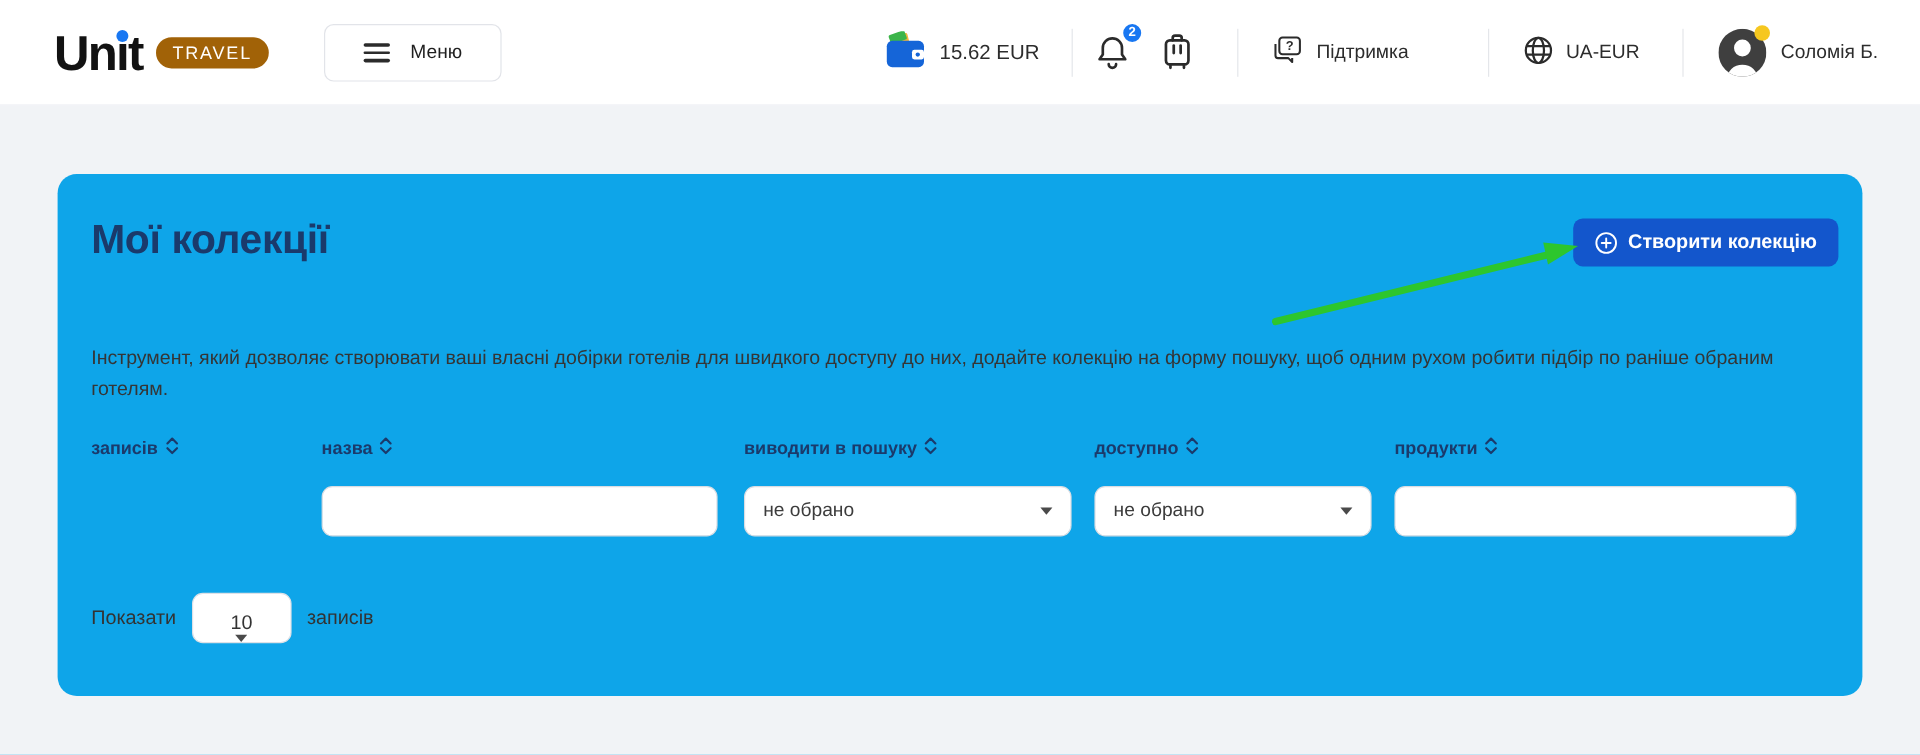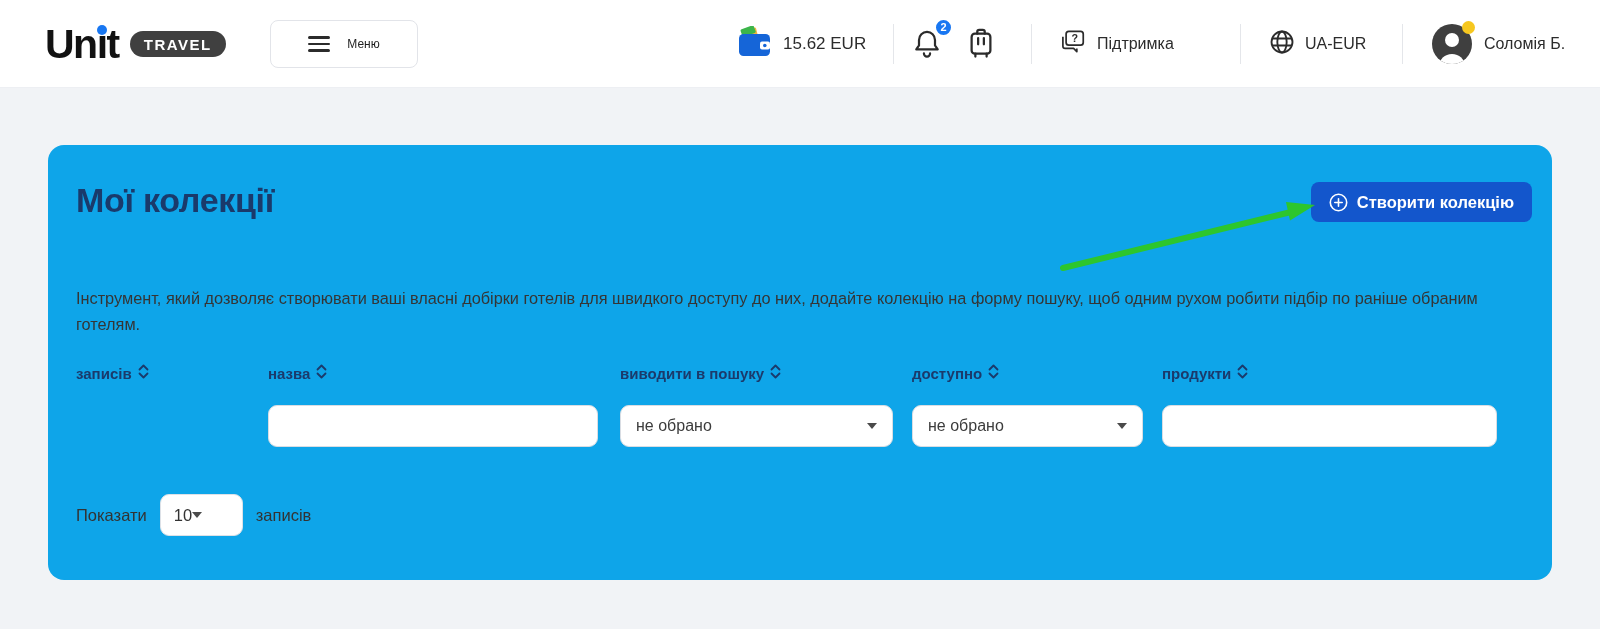--- a/index.html
+++ b/index.html
@@ -17,27 +17,27 @@
     position: absolute; top:0; left:0; width:1600px; height:88px;
     background:#ffffff; border-bottom:1px solid #edeff3;
   }
   .h-item { position:absolute; display:flex; align-items:center; height:88px; top:0; }
 
   .logo { left:45px; gap:11px; cursor:pointer; }
   .logo-text { font-size:41px; font-weight:800; color:#121212; letter-spacing:-1.5px; line-height:1; }
   .logo-i { position:relative; display:inline-block; }
   .logo-dot { position:absolute; width:10px; height:10px; border-radius:50%;
               background:#1877f2; left:50%; transform:translateX(-50%); top:1px; }
-  .logo-badge { background:#404040; color:#fff; font-size:15px; font-weight:700;
+  .logo-badge { background:#a16207; color:#fff; font-size:15px; font-weight:400;
                 letter-spacing:1.5px; padding:6px 14px 5px; border-radius:13px; line-height:1; }
 
   .menu-btn { position:absolute; left:270px; top:20px; width:148px; height:48px;
               background:#fff; border:1px solid #e2e4e9; border-radius:8px;
               display:flex; align-items:center; justify-content:center; gap:17px;
-              font-family:inherit; font-size:12px; color:#1f1f1f; cursor:pointer; }
+              font-family:inherit; font-size:16px; color:#1f1f1f; cursor:pointer; }
   .hamburger { display:flex; flex-direction:column; gap:4px; width:22px; }
   .hamburger i { display:block; height:2.5px; background:#2b2b2b; border-radius:2px; }
 
   .wallet { left:737px; gap:10px; font-size:17px; color:#2c2c2c; cursor:pointer; }
 
   .divider { position:absolute; top:24px; width:1px; height:40px; background:#e4e6ea; }
   .d1 { left:893px; } .d2 { left:1031px; } .d3 { left:1240px; } .d4 { left:1402px; }
 
   .icon-btn { position:absolute; top:0; height:88px; display:flex; align-items:center; cursor:pointer; background:none; border:none; }
   .bell-wrap { position:relative; }
@@ -81,22 +81,22 @@
   .select { width:100%; height:42px; border:1px solid #d9dde3; border-radius:9px; background:#fff;
             display:flex; align-items:center; justify-content:space-between;
             padding:0 15px; font-size:16px; color:#3c3c3c; cursor:pointer; }
   .caret { width:0; height:0; border-left:5px solid transparent; border-right:5px solid transparent;
            border-top:6px solid #4a4a4a; }
 
   
   .pagination { position:absolute; left:28px; top:349px; height:42px;
                 display:flex; align-items:center; gap:13px; font-size:16.5px; color:#333; }
   .page-size-select { width:83px; height:42px; border:1px solid #dde1e7; border-radius:9px;
-                      background:#fff; display:flex; align-items:center; justify-content:flex-start;
-                      padding:0 13px; font-size:16.5px; color:#333; cursor:pointer; }
+                      background:#fff; display:flex; align-items:center; justify-content:flex-end;
+                      padding:0 13px; font-size:16.5px; color:#333; cursor:pointer;flex-direction:column; }
 </style>
 </head>
 <body>
 
 <div class="header">
 
   <div class="h-item logo">
     <span class="logo-text">Un<span class="logo-i">ı<span class="logo-dot"></span></span>t</span>
     <span class="logo-badge">TRAVEL</span>
   </div>

